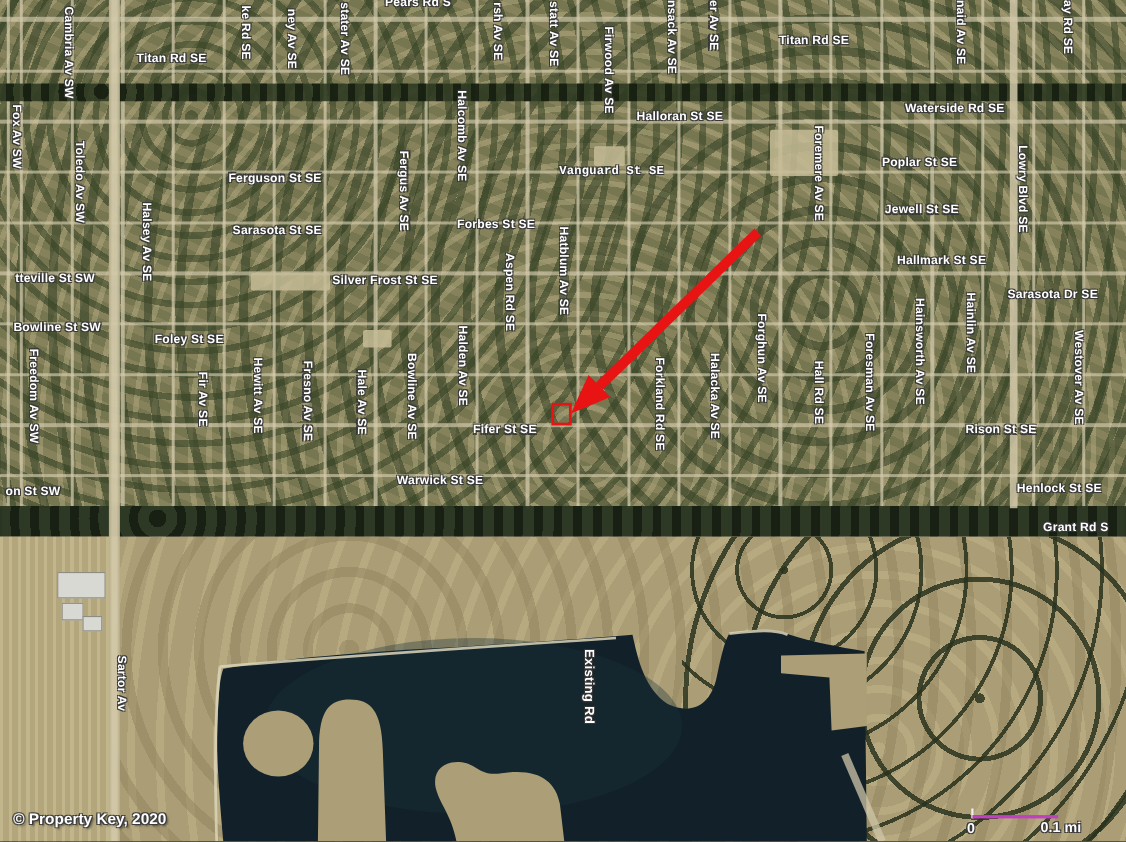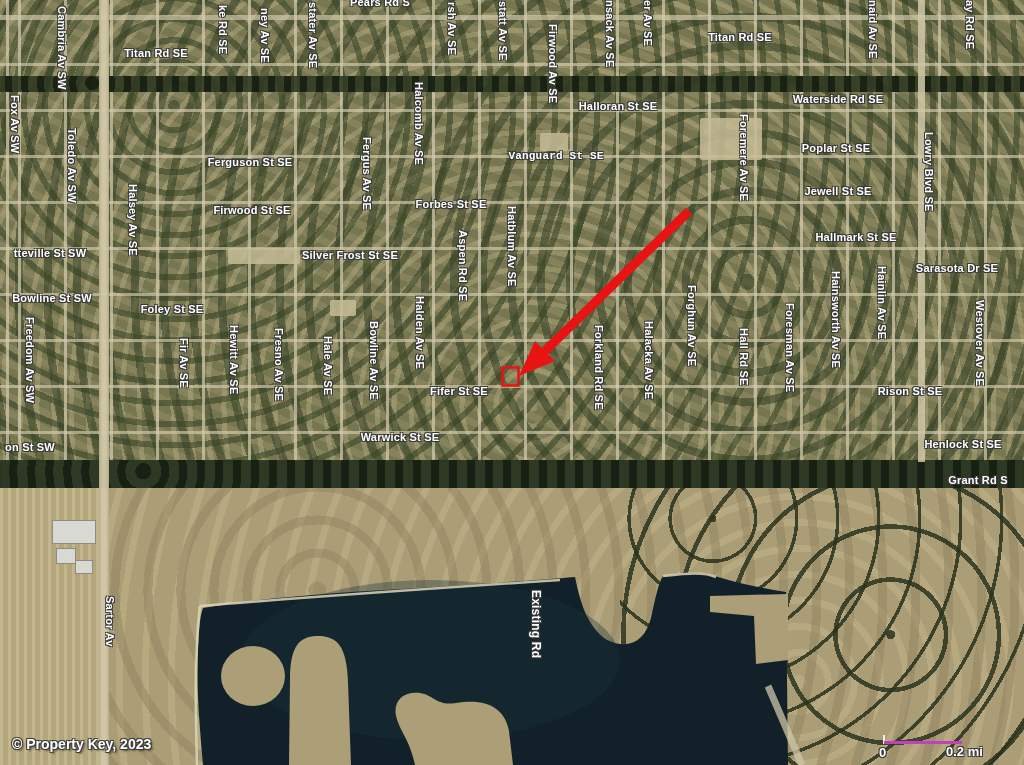--- a/index.html
+++ b/index.html
@@ -139,27 +139,27 @@
     <path fill="#ac9e76" d="M 415 765 C 410 740 400 732 396 716 C 393 700 404 691 420 693 C 434 695 436 706 456 703 C 488 698 505 709 509 731 L 513 765 Z"></path>
     <path fill="#ac9e76" d="M 710 596 L 788 594 L 788 660 L 756 664 L 754 616 L 710 612 Z"></path>
     <path fill="none" stroke="#dcd5ba" stroke-width="2.5" opacity="0.85" d="M 200 606 C 320 596 470 586 560 580 M 663 576 C 690 573 704 572 716 577 M 200 606 C 196 640 195 700 197 765"></path>
     <path stroke="#cfc7a9" stroke-width="7" opacity="0.75" fill="none" d="M 768 686 L 802 765"></path>
   </svg>
 
   <div id="labels" class="abs">
       <span class="lbl h" style="left: 380px; top: -4px; transform: translateX(-50%);">Pears Rd S</span>
       <span class="lbl h" style="left: 156px; top: 47px; transform: translateX(-50%);">Titan Rd SE</span>
       <span class="lbl h" style="left: 740px; top: 31px; transform: translateX(-50%);">Titan Rd SE</span>
-      <span class="lbl h" style="left: 838px; top: 93px; transform: translateX(-50%); text-align: right;">Waterside Rd SE</span>
+      <span class="lbl h" style="left: 868px; top: 93px; transform: translateX(-50%); text-align: right;">Waterside Rd SE</span>
       <span class="lbl h" style="left: 618px; top: 100px; transform: translateX(-50%);">Halloran St SE</span>
       <span class="lbl h" style="left: 836px; top: 142px; transform: translateX(-50%); text-align: center;">Poplar St SE</span>
       <span class="lbl h" style="left: 556px; top: 150px; transform: translateX(-50%); font-family: Liberation Mono, monospace;">Vanguard St SE</span>
       <span class="lbl h" style="left: 250px; top: 156px; transform: translateX(-50%);">Ferguson St SE</span>
       <span class="lbl h" style="left: 838px; top: 185px; transform: translateX(-50%);">Jewell St SE</span>
-      <span class="lbl h" style="left: 252px; top: 204px; transform: translateX(-50%);">Firwood St SE</span>
+      <span class="lbl h" style="left: 252px; top: 204px; transform: translateX(-50%);">Sarasota St SE</span>
       <span class="lbl h" style="left: 451px; top: 198px; transform: translateX(-50%);">Forbes St SE</span>
       <span class="lbl h" style="left: 856px; top: 231px; transform: translateX(-50%);">Hallmark St SE</span>
       <span class="lbl h" style="left: 50px; top: 247px; transform: translateX(-50%);">tteville St SW</span>
       <span class="lbl h" style="left: 350px; top: 249px; transform: translateX(-50%); text-align: center;">Silver Frost St SE</span>
       <span class="lbl h" style="left: 957px; top: 262px; transform: translateX(-50%);">Sarasota Dr SE</span>
       <span class="lbl h" style="left: 52px; top: 292px; transform: translateX(-50%);">Bowline St SW</span>
       <span class="lbl h" style="left: 162px; top: 303px; transform: translateX(-50%); margin-left: 10px;">Foley St SE</span>
       <span class="lbl h" style="left: 459px; top: 385px; transform: translateX(-50%);">Fifer St SE</span>
       <span class="lbl h" style="left: 910px; top: 385px; transform: translateX(-50%);">Rison St SE</span>
       <span class="lbl h" style="left: 400px; top: 431px; transform: translateX(-50%);">Warwick St SE</span>
@@ -204,22 +204,22 @@
       <span class="lbl v" style="left: 103px; top: 596px;">Sartor Av</span>
       <span class="lbl v big" style="left: 529px; top: 590px;">Existing Rd</span>
     </div>
 
   <svg id="arrow-svg" class="abs" width="1024" height="765" viewBox="0 0 1024 765">
     <rect id="marker-rect" x="502.5" y="367.5" width="16" height="18" fill="none" stroke="#e81414" stroke-width="2.5"></rect>
     <line id="arrow-shaft" x1="689" y1="211" x2="545" y2="351" stroke="#e81414" stroke-width="9"></line>
     <polygon id="arrow-head" points="519,376 535,341 555,361" fill="#e81414"></polygon>
   </svg>
 
-  <div class="abs watermark">© Property Key, 2023</div>
+  <div class="abs watermark">© Property Key, 2020</div>
 
   <div class="abs scalebar">
     <div class="scale-tick"></div>
     <div class="scale-line" id="scale-line" style="background: rgb(192, 64, 192);"></div>
     <span class="scale-num scale-zero">0</span>
-    <span class="scale-num scale-dist">0.2 mi</span>
+    <span class="scale-num scale-dist">0.1 mi</span>
   </div>
 
 </div>
 
 </body></html>

